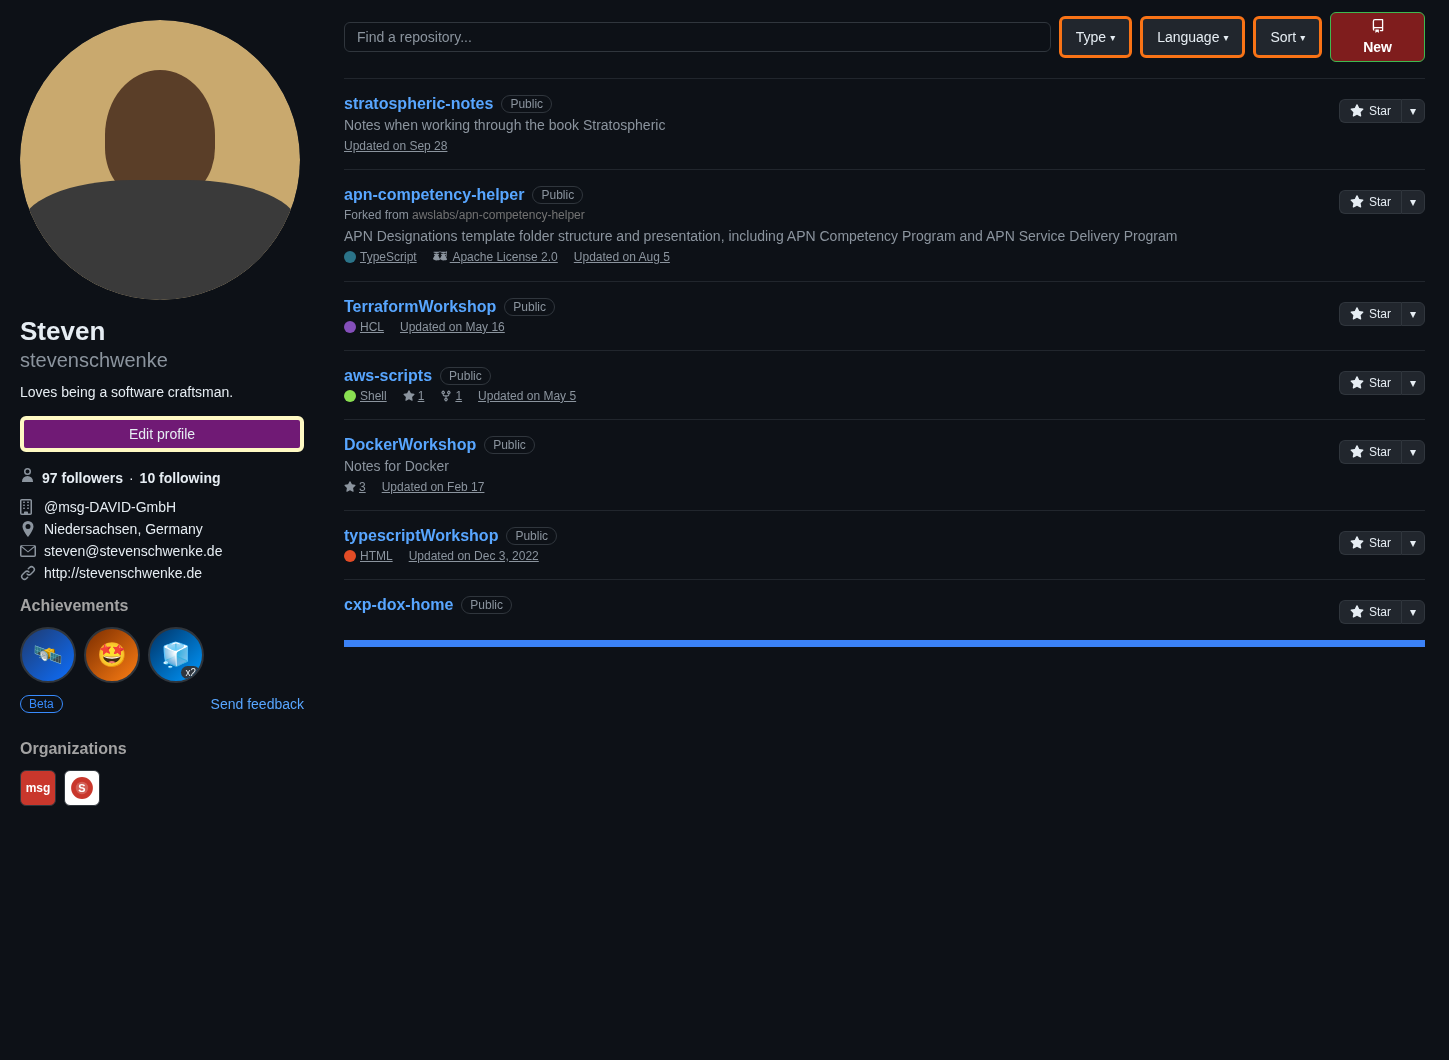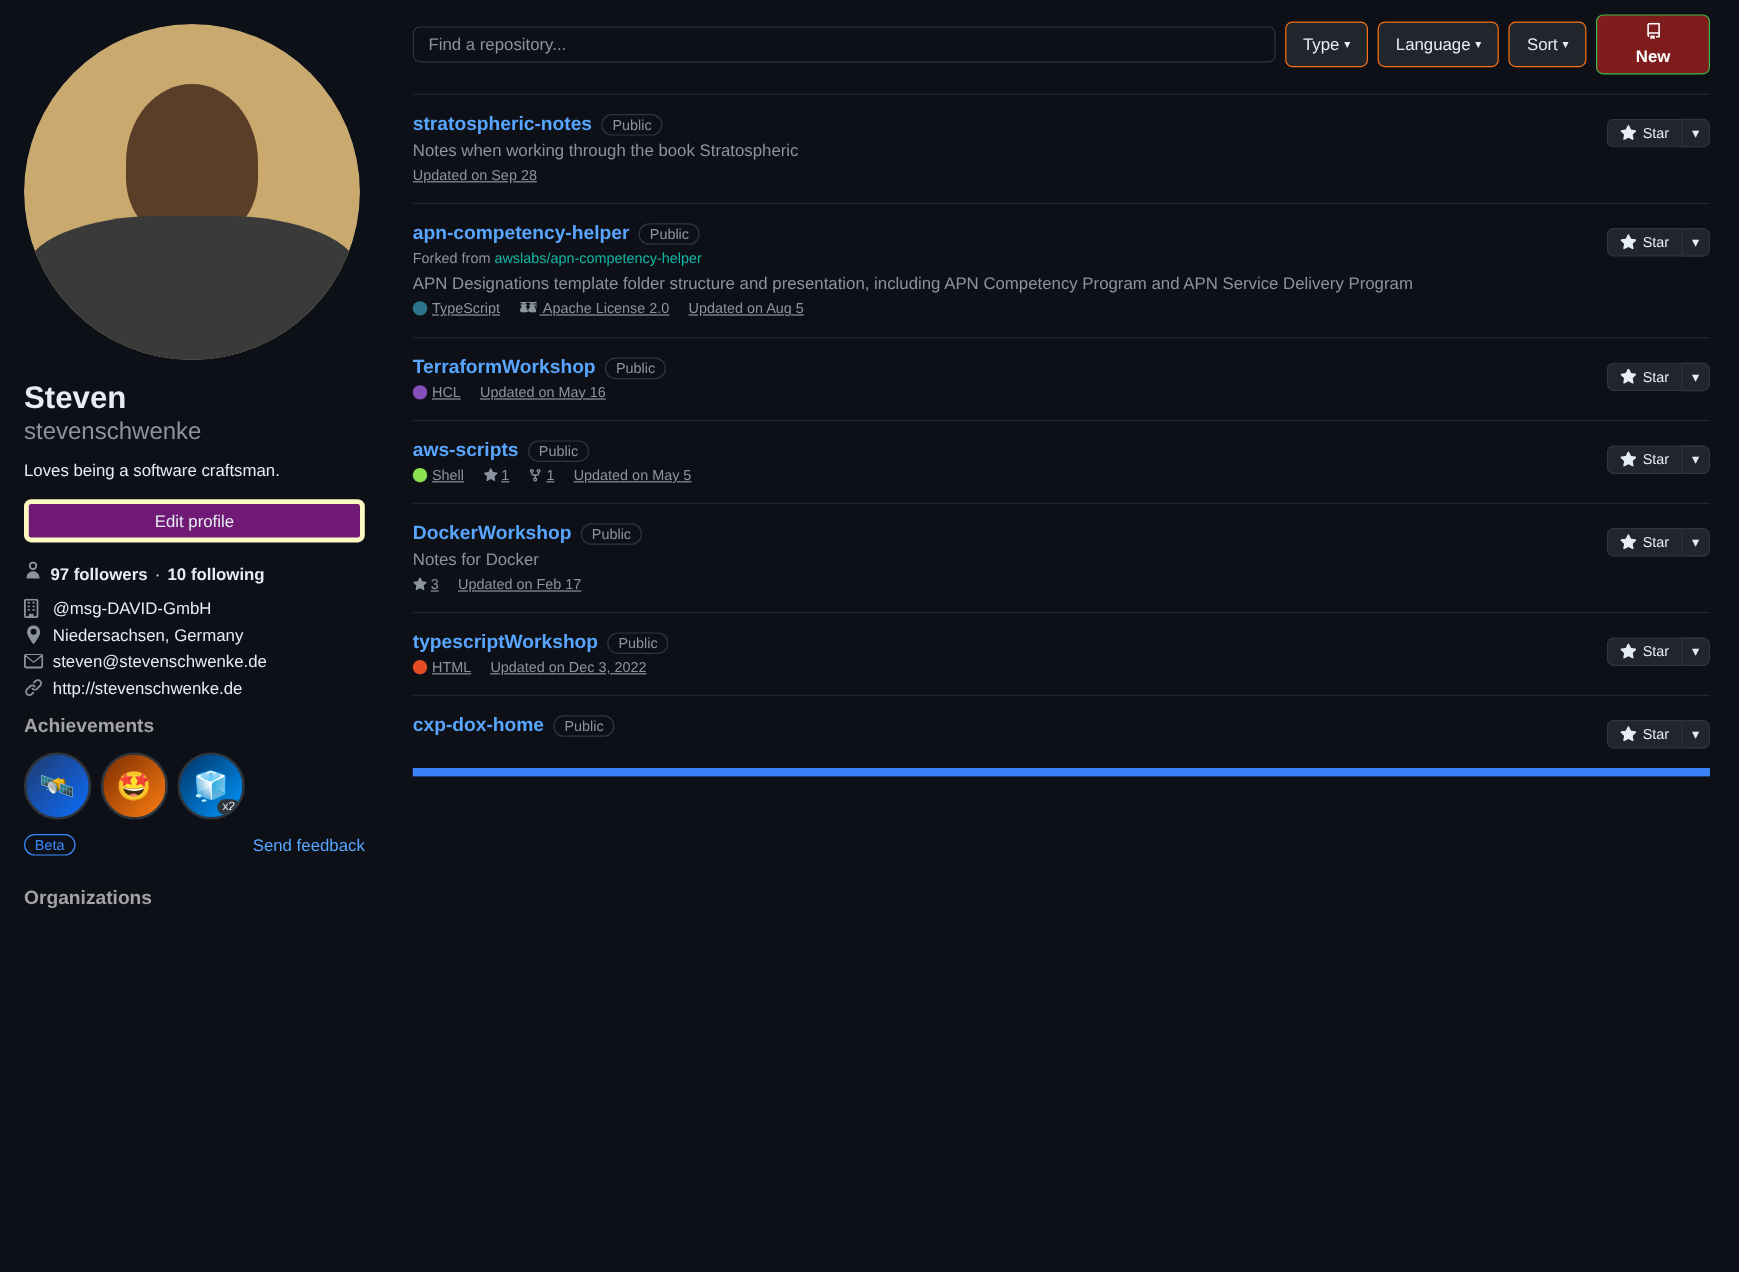--- a/index.html
+++ b/index.html
@@ -217,21 +217,21 @@
       color: #e6edf3;
       font-size: 14px;
     }
     .search-input::placeholder { color: #8b949e; }
     .dropdown-btn {
       display: flex;
       align-items: center;
       gap: 4px;
       padding: 10px 14px;
       background: #21262d;
-      border: 1px solid #f97316;
+      border: 3px solid #f97316;
       border-radius: 6px;
       color: #e6edf3;
       font-size: 14px;
       cursor: pointer;
       white-space: nowrap;
     }
     .new-btn {
       display: flex;
       align-items: center;
       gap: 6px;
@@ -278,21 +278,21 @@
     .repo-desc {
       color: #8b949e;
       font-size: 14px;
       margin-bottom: 6px;
     }
     .repo-fork {
       color: #8b949e;
       font-size: 12px;
       margin-bottom: 6px;
     }
-    .repo-fork a { color: #14b8a6; text-decoration: none; }
+    .repo-fork a { color: #737373; text-decoration: none; }
     .repo-meta {
       display: flex;
       align-items: center;
       gap: 16px;
       font-size: 12px;
       color: #8b949e;
       flex-wrap: wrap;
       text-decoration: underline;
     }
     .lang-dot {
@@ -423,20 +423,31 @@
         <span class="badge-x2">x2</span>
       </div>
     </div>
 
     <div class="beta-row">
       <span class="beta-tag">Beta</span>
       <a href="#" class="send-feedback">Send feedback</a>
     </div>
 
     <div class="section-title">Organizations</div>
+    <div class="orgs-row">
+      <div class="org-avatar org-msg" title="msg">msg</div>
+      <div class="org-avatar" style="background:#fff; border-radius:6px; overflow:hidden; display:flex; align-items:center; justify-content:center;" title="Organization">
+        <svg width="28" height="28" viewBox="0 0 36 36">
+            <circle cx="18" cy="18" r="18" fill="#fff"></circle>
+            <circle cx="18" cy="18" r="14" fill="#c9372c"></circle>
+            <path d="M18 10 a8 8 0 0 1 0 16 8 8 0 0 1 0-16z" fill="#fff" opacity="0.2"></path>
+            <text x="18" y="23" text-anchor="middle" font-size="14" font-weight="bold" fill="#fff">S</text>
+          </svg>
+      </div>
+    </div>
   </aside>
 
   <main class="main">
     <div class="toolbar">
       <input type="text" class="search-input" placeholder="Find a repository..." style="">
 
       <button class="dropdown-btn">
         <span>Type</span>
         <span class="chevron">▾</span>
       </button>

